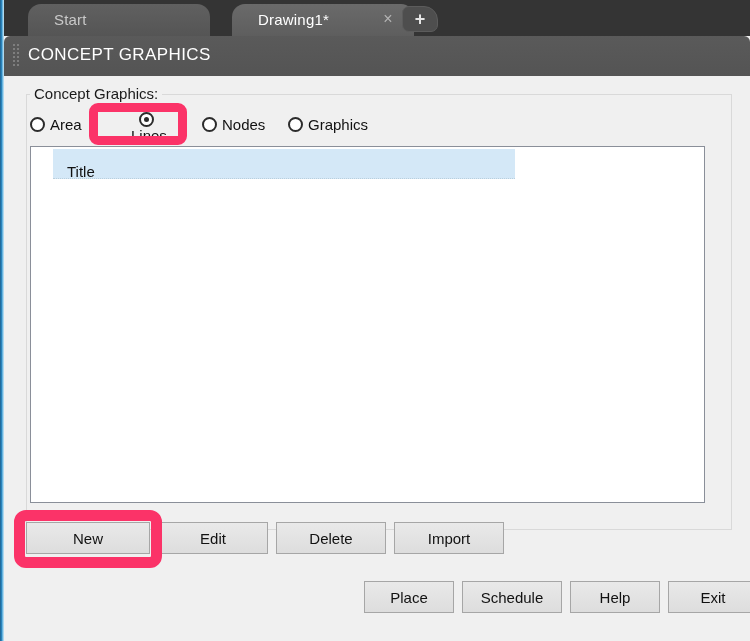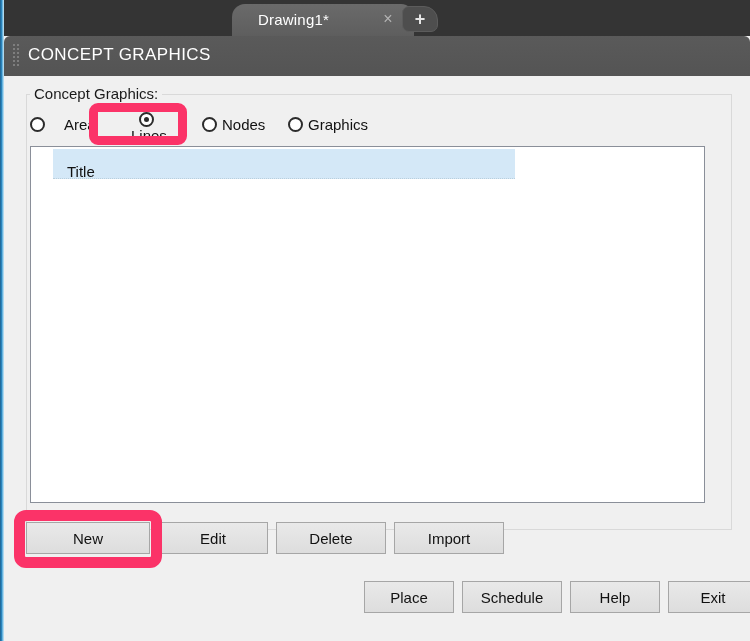--- a/index.html
+++ b/index.html
@@ -193,21 +193,21 @@
     left: 3px; top: 3px;
     width: 5px; height: 5px;
     border-radius: 50%;
     background: #2c2c2c;
   }
   .radio-text {
     font-size: 15px;
     color: #111111;
     margin-left: 5px;
   }
-  #radio-area     { left: 0px; gap: 14px; }
+  #radio-area     { left: 0px; }
   #radio-lines    { left: 96px; flex-direction: column; }
   #radio-nodes    { left: 172px; }
   #radio-viewpoint{ left: 258px; }
 
   
   #highlight-lines {
     position: absolute;
     left: 85px;
     top: 27px;
     width: 98px;
@@ -311,20 +311,23 @@
   #btn-help     { left: 206px; width: 90px; }
   #btn-exit     { left: 304px; width: 90px; }
 </style>
 </head>
 <body>
 
 <div id="left-edge"></div>
 
 <div id="tab-strip">
 
+  <div class="tab" id="tab-start">
+    <span class="tab-label">Start</span>
+  </div>
 
   <div class="tab" id="tab-drawing1">
     <span class="tab-label">Drawing1*</span>
     <span id="tab-close-icon">×</span>
   </div>
 
   <div id="tab-add-button">
     <span id="tab-add-icon">+</span>
   </div>
 

